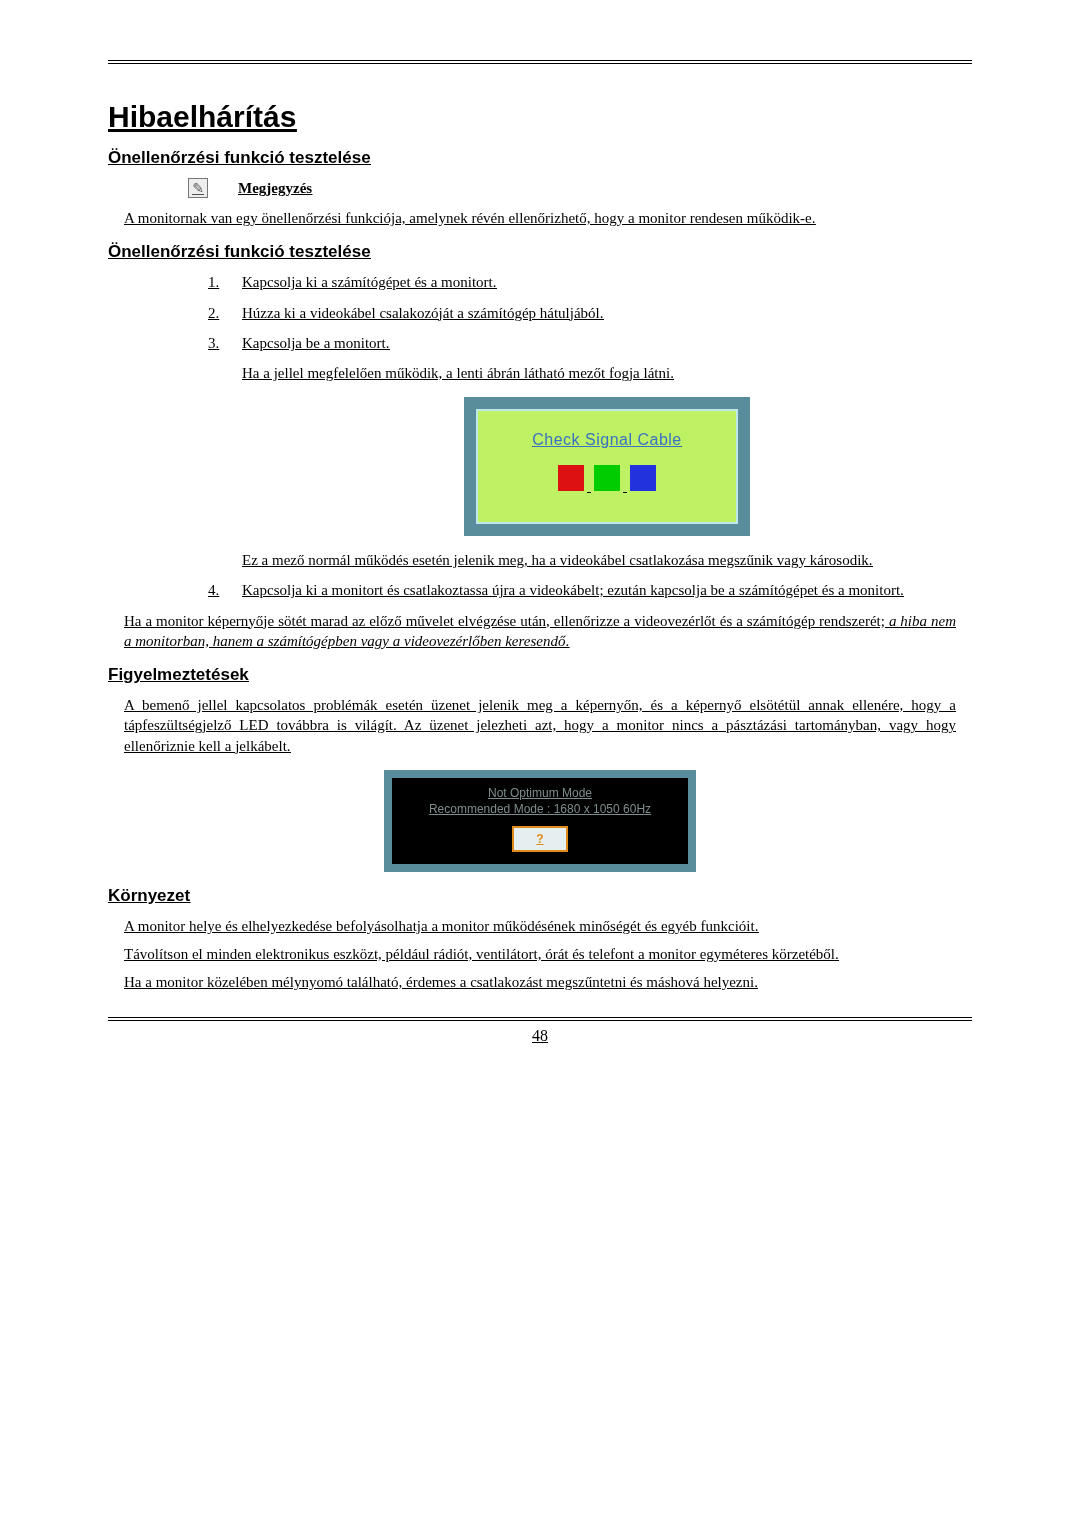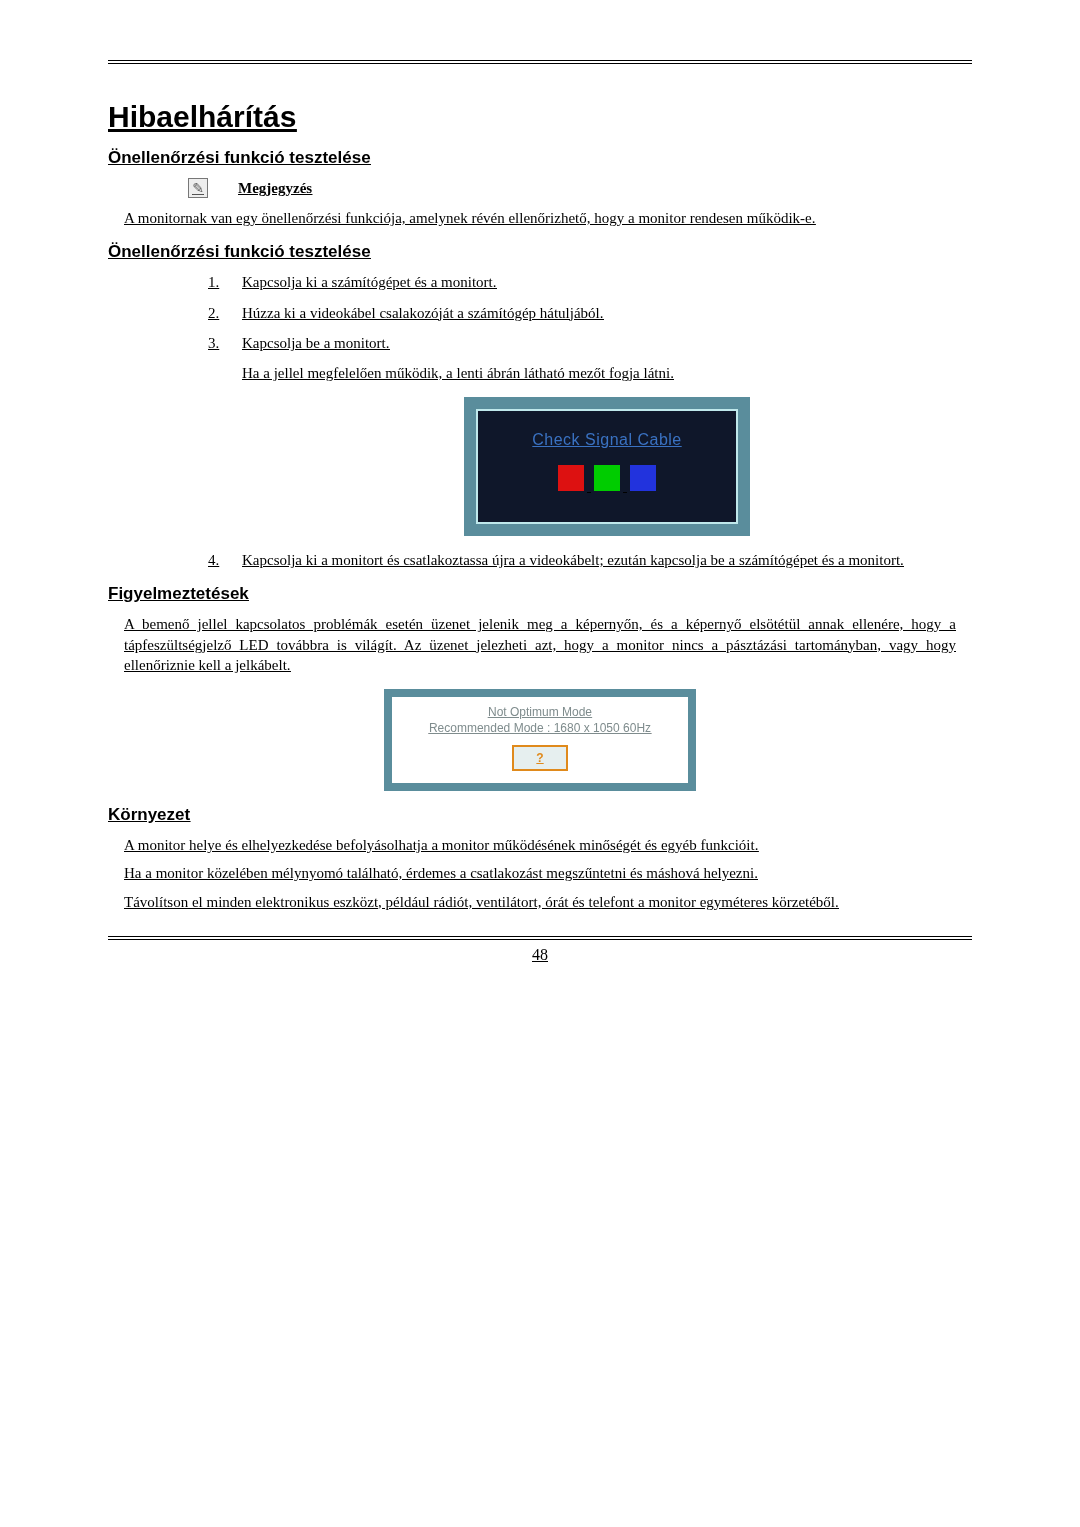--- a/index.html
+++ b/index.html
@@ -52,35 +52,35 @@
   ol.steps li .num { position: absolute; left: 0; }
   .sub { margin-top: 10px; }
   .italic { font-style: italic; }
   .fig-wrap { display:flex; justify-content:center; margin: 14px 0; }
 
   
   .fig1 {
     width: 286px; background:#5a8d9c; padding:12px;
   }
   .fig1-inner {
-    background:#0f172a; border:2px solid #bfe8eb;
+    background:#bef264; border:2px solid #bfe8eb;
     padding: 18px 8px 26px 8px; text-align:center;
   }
   .fig1-text {
     font-family: Arial, Helvetica, sans-serif;
     color:#3a72c2; font-size:16px; letter-spacing:0.5px;
     margin-bottom: 14px;
   }
   .fig1-sq { display:inline-block; width:26px; height:26px; margin:0 3px; }
   .sq-r{background:#d11;} .sq-g{background:#0c0;} .sq-b{background:#23d;}
 
   
   .fig2 { width: 312px; background:#5a8d9c; padding:8px; }
   .fig2-inner {
-    background:#ffffff; padding:6px 6px 12px 6px; text-align:center;
+    background:#000000; padding:6px 6px 12px 6px; text-align:center;
     font-family: Arial, Helvetica, sans-serif; color:#7f8c8d; font-size:12px;
   }
   .fig2-line1 { margin-top:2px; }
   .fig2-line2 { margin:2px 0 10px 0; }
   .fig2-btn {
     display:inline-block; border:2px solid #e08a1c; background:#e6efef;
     width:56px; padding:4px 0; color:#e08a1c; font-weight:bold;
   }
 
   .page-num {
@@ -127,45 +127,49 @@
         <div class="fig1">
           <div class="fig1-inner">
             <div class="fig1-text">Check Signal Cable</div>
             <span class="fig1-sq sq-r"></span>
             <span class="fig1-sq sq-g"></span>
             <span class="fig1-sq sq-b"></span>
           </div>
         </div>
       </div>
 
+      <div class="sub">Ez a mező normál működés esetén jelenik meg, ha a videokábel csatlakozása megszűnik vagy károsodik.</div>
     </li>
     <li>
       <span class="num">4.</span>
       <span>Kapcsolja ki a monitort és csatlakoztassa újra a videokábelt; ezután kapcsolja be a számítógépet és a monitort.</span>
     </li>
   </ol>
 
+  <div class="body-block para">
+    <span>Ha a monitor képernyője sötét marad az előző művelet elvégzése után, ellenőrizze a videovezérlőt és a számítógép rendszerét; </span><span class="italic">a hiba nem a monitorban, hanem a számítógépben vagy a videovezérlőben keresendő</span><span>.</span>
+  </div>
 
   <div class="h2">Figyelmeztetések</div>
   <div class="body-block para">A bemenő jellel kapcsolatos problémák esetén üzenet jelenik meg a képernyőn, és a képernyő elsötétül annak ellenére, hogy a tápfeszültségjelző LED továbbra is világít. Az üzenet jelezheti azt, hogy a monitor nincs a pásztázási tartományban, vagy hogy ellenőriznie kell a jelkábelt.</div>
 
   <div class="fig-wrap">
     <div class="fig2">
       <div class="fig2-inner">
         <div class="fig2-line1">Not Optimum Mode</div>
         <div class="fig2-line2">Recommended Mode : 1680 x  1050  60Hz</div>
         <div class="fig2-btn">?</div>
       </div>
     </div>
   </div>
 
   <div class="h2">Környezet</div>
   <div class="body-block para">A monitor helye és elhelyezkedése befolyásolhatja a monitor működésének minőségét és egyéb funk­cióit.</div>
+  <div class="body-block para">Távolítson el minden elektronikus eszközt, például rádiót, ventilátort, órát és telefont a monitor egy­méteres körzetéből.</div>
   <div class="body-block para">Ha a monitor közelében mélynyomó található, érdemes a csatlakozást megszűntetni és máshová he­lyezni.</div>
-  <div class="body-block para">Távolítson el minden elektronikus eszközt, például rádiót, ventilátort, órát és telefont a monitor egy­méteres körzetéből.</div>
 
   <div class="bot-rules">
     <div class="top-rule"></div>
     <div class="top-rule"></div>
   </div>
   <div class="page-num">48</div>
 
 </div>
 
 </body></html>

